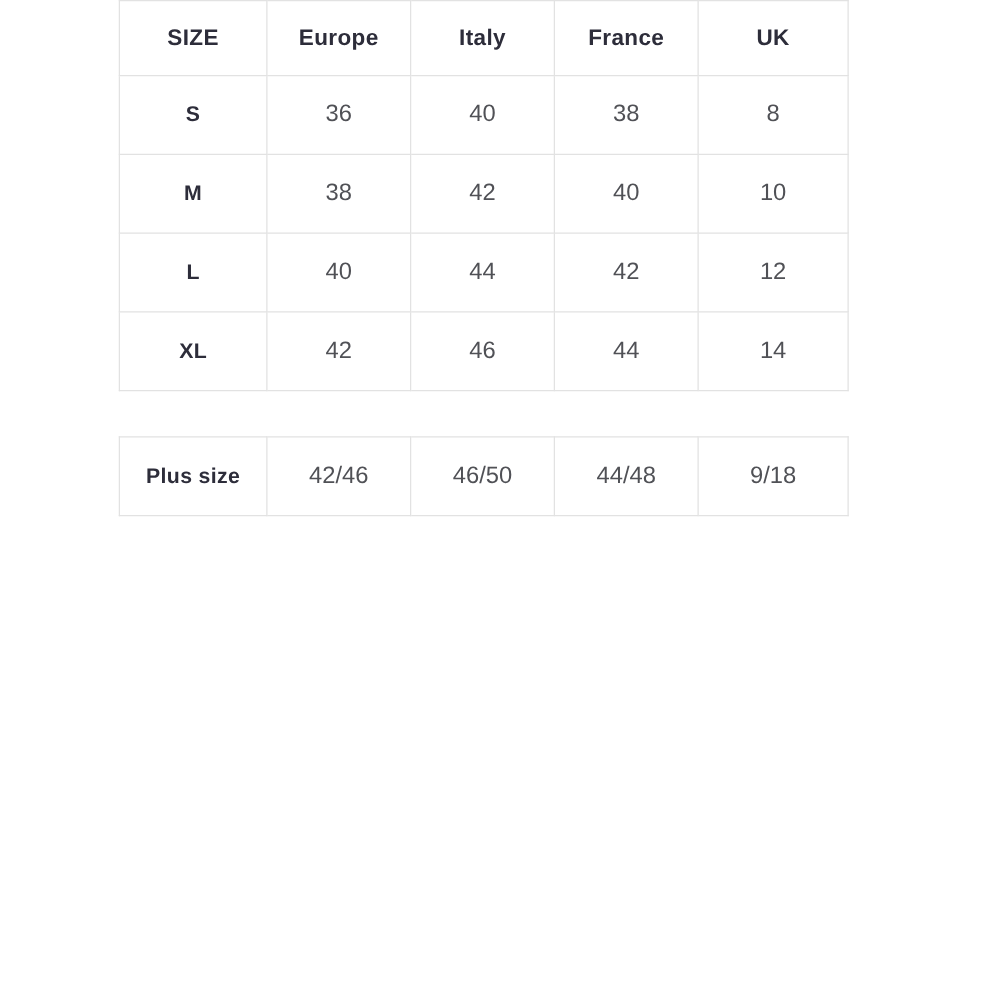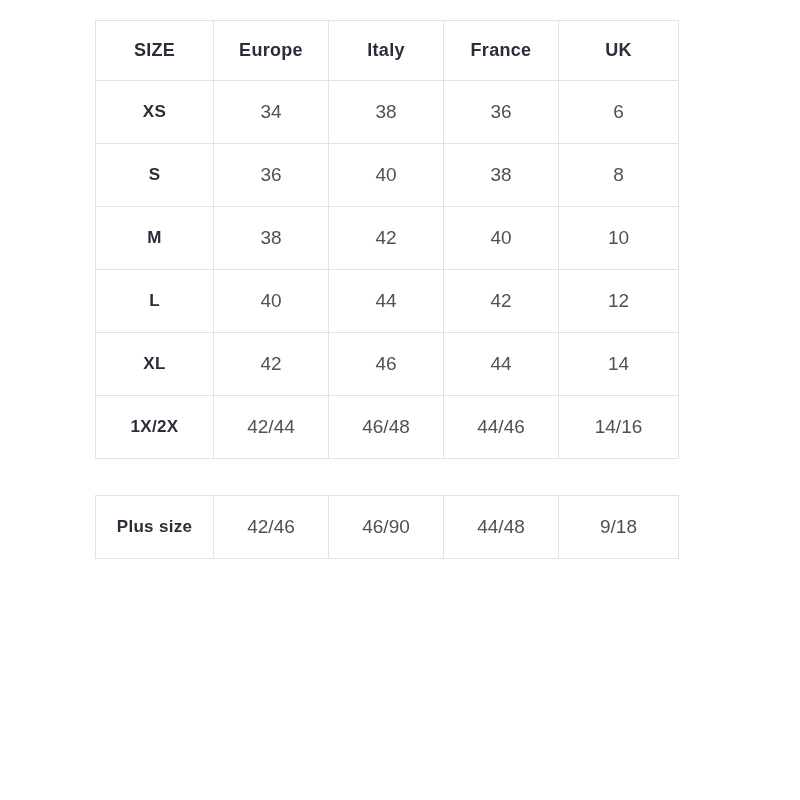--- a/index.html
+++ b/index.html
@@ -4,21 +4,21 @@
 <style>
   html, body {
     margin: 0;
     padding: 0;
     background: #ffffff;
   }
   .page {
     width: 800px;
     height: 800px;
     box-sizing: border-box;
-    padding-top: 20px;
+    padding-top: 0;
     font-family: "Liberation Sans", sans-serif;
     background: #ffffff;
     overflow: hidden;
   }
   table.size-table {
     border-collapse: collapse;
     margin-left: 95px;
     table-layout: fixed;
   }
   table.size-table th,
@@ -76,27 +76,20 @@
       <tr>
         <th>SIZE</th>
         <th>Europe</th>
         <th>Italy</th>
         <th>France</th>
         <th>UK</th>
       </tr>
     </thead>
     <tbody>
       <tr>
-        <th class="row-label">XS</th>
-        <td class="value-cell">34</td>
-        <td class="value-cell">38</td>
-        <td class="value-cell">36</td>
-        <td class="value-cell">6</td>
-      </tr>
-      <tr>
         <th class="row-label">S</th>
         <td class="value-cell">36</td>
         <td class="value-cell">40</td>
         <td class="value-cell">38</td>
         <td class="value-cell">8</td>
       </tr>
       <tr>
         <th class="row-label">M</th>
         <td class="value-cell">38</td>
         <td class="value-cell">42</td>
@@ -110,42 +103,35 @@
         <td class="value-cell">42</td>
         <td class="value-cell">12</td>
       </tr>
       <tr>
         <th class="row-label">XL</th>
         <td class="value-cell">42</td>
         <td class="value-cell">46</td>
         <td class="value-cell">44</td>
         <td class="value-cell">14</td>
       </tr>
-      <tr>
-        <th class="row-label">1X/2X</th>
-        <td class="value-cell">42/44</td>
-        <td class="value-cell">46/48</td>
-        <td class="value-cell">44/46</td>
-        <td class="value-cell">14/16</td>
-      </tr>
     </tbody>
   </table>
 
   <table class="size-table secondary">
     <colgroup>
       <col class="c-label">
         <col class="c-europe">
         <col class="c-italy">
         <col class="c-france">
         <col class="c-uk">
     </colgroup>
     <tbody>
       <tr>
         <th class="row-label">Plus size</th>
         <td class="value-cell">42/46</td>
-        <td class="value-cell">46/90</td>
+        <td class="value-cell">46/50</td>
         <td class="value-cell">44/48</td>
         <td class="value-cell">9/18</td>
       </tr>
     </tbody>
   </table>
 
 </div>
 
 </body></html>

